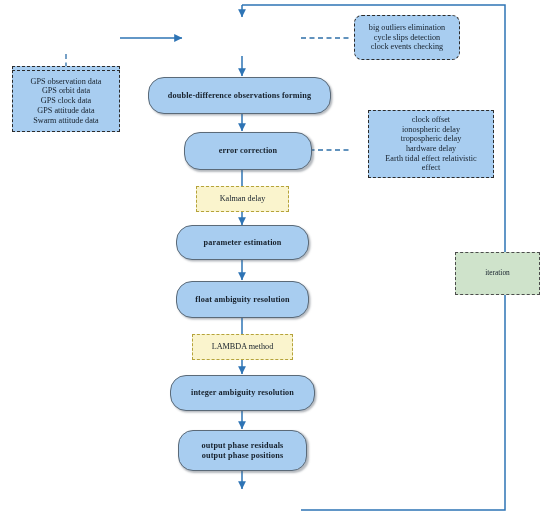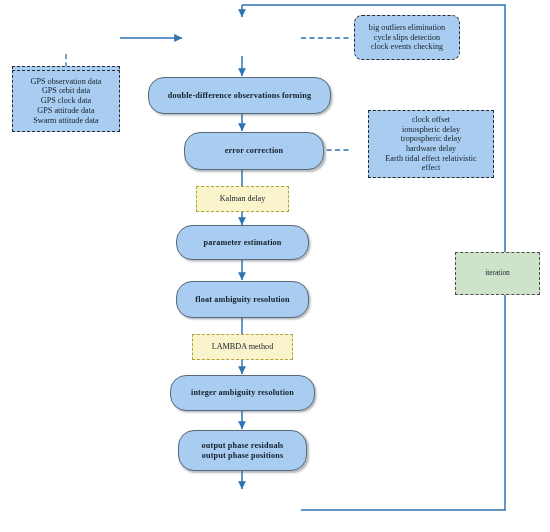--- a/index.html
+++ b/index.html
@@ -120,21 +120,21 @@
     <div>GPS clock data</div>
     <div>GPS attitude data</div>
     <div>Swarm attitude data</div>
   </div>
 
 
   <div class="node proc" style="left:148px; top:77px; width:183px; height:37px;">
     <span>double-difference observations forming</span>
   </div>
 
-  <div class="node proc" style="left:184px; top:132px; width:140px; height:38px;">
+  <div class="node proc" style="left:184px; top:132px; width:128px; height:38px;">
     <span>error correction</span>
   </div>
 
   <div class="node dashyellow" style="left:196px; top:186px; width:93px; height:26px;">
     <span>Kalman delay</span>
   </div>
 
   <div class="node proc" style="left:176px; top:225px; width:133px; height:35px;">
     <span>parameter estimation</span>
   </div>
@@ -144,21 +144,21 @@
   </div>
 
   <div class="node dashyellow" style="left:192px; top:334px; width:101px; height:26px;">
     <span>LAMBDA method</span>
   </div>
 
   <div class="node proc" style="left:170px; top:375px; width:145px; height:36px;">
     <span>integer ambiguity resolution</span>
   </div>
 
-  <div class="node proc" style="left:178px; top:430px; width:129px; height:41px; flex-direction:column;">
+  <div class="node proc" style="left:178px; top:430px; width:129px; height:41px; flex-direction:column;border-radius:15px;">
     <div>output phase residuals</div>
     <div>output phase positions</div>
   </div>
 
 
   <div class="node dashblue lines" style="left:354px; top:15px; width:106px; height:45px; flex-direction:column;border-radius:8px;">
     <div>big outliers elimination</div>
     <div>cycle slips detection</div>
     <div>clock events checking</div>
   </div>

